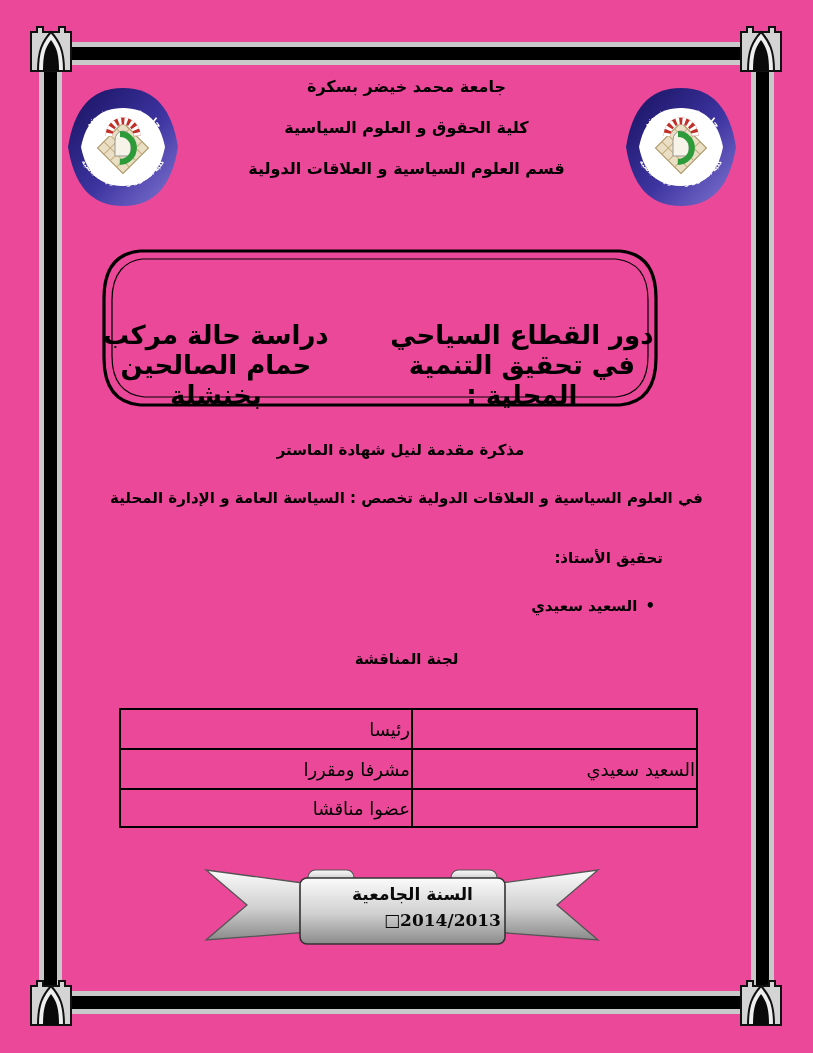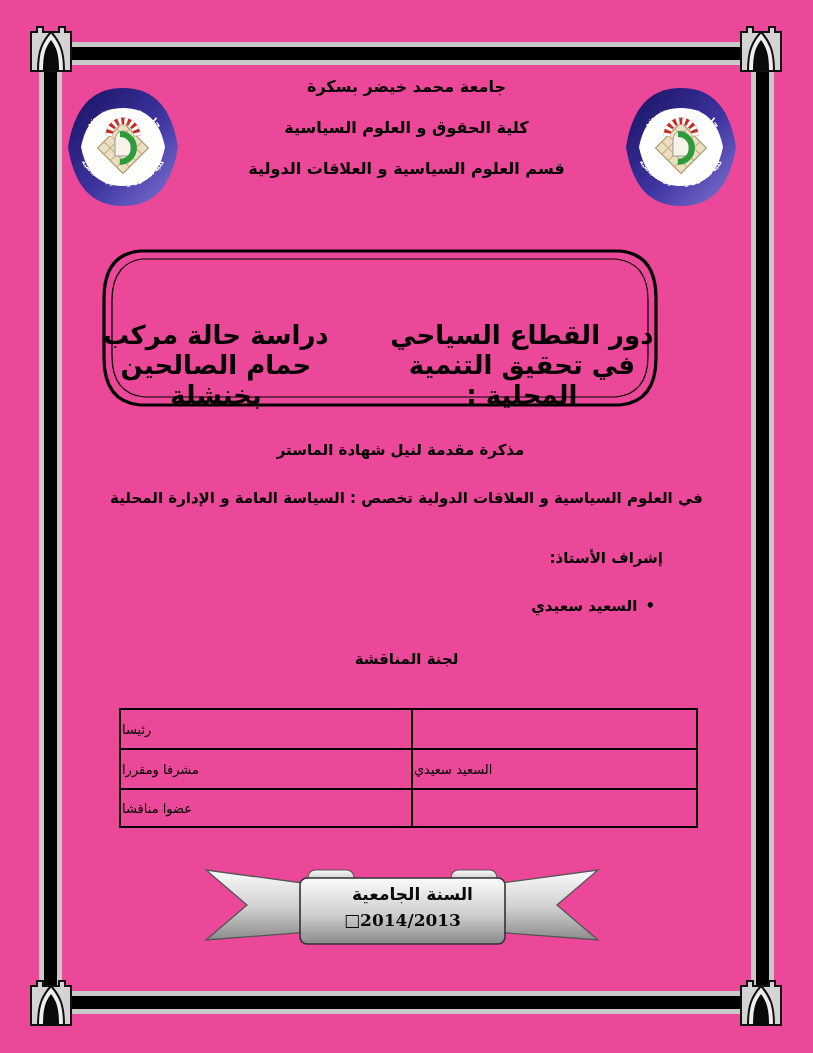--- a/index.html
+++ b/index.html
@@ -49,36 +49,36 @@
   .prep-block{font-weight:bold;font-size:15px;color:#000;}
   .prep-label{margin-bottom:30px;}
   .prep-name{padding-right:8px;}
   .bullet{margin-left:8px;}
 
   
   .committee-heading{position:absolute;top:650px;left:0;right:0;text-align:center;
     font-weight:bold;font-size:15px;}
   table.committee{position:absolute;left:119px;top:708px;width:579px;
     border-collapse:collapse;direction:rtl;}
-  table.committee td{border:2px solid #000;font-size:13px;text-align:left;
+  table.committee td{border:2px solid #000;font-size:18px;text-align:right;
     vertical-align:middle;color:#000;font-weight:normal;}
   td.name-cell{width:286px;}
   td.role-cell{width:293px;}
   tr.r0 td{height:36px;}
   tr.r1 td{height:36px;}
   tr.r2 td{height:34px;}
 
   
   .ribbon{position:absolute;left:202px;top:862px;width:400px;height:96px;}
   .ribbon svg{position:absolute;inset:0;}
   .banner-label{position:absolute;top:22px;left:98px;width:225px;text-align:center;
     font-weight:bold;font-size:17px;color:#0a0a0a;}
   .banner-year{position:absolute;top:48px;left:98px;width:205px;text-align:center;
     font-weight:bold;font-size:17px;color:#0a0a0a;
-    font-family:"DejaVu Serif", serif;direction:ltr;}
+    font-family:"DejaVu Serif", serif;direction:ltr;padding-left:40px;}
 </style>
 </head>
 <body>
 
 <div class="page">
 
   <div class="band band-top"></div>
   <div class="band band-bottom"></div>
   <div class="band band-left"></div>
   <div class="band band-right"></div>
@@ -175,21 +175,21 @@
       <div>دور القطاع السياحي في تحقيق التنمية المحلية :</div>
       <div>دراسة حالة مركب حمام الصالحين بخنشلة</div>
     </div>
   </div>
 
   <div class="memo1">مذكرة مقدمة لنيل شهادة الماستر</div>
   <div class="memo2">في العلوم السياسية و العلاقات الدولية تخصص : السياسة العامة و الإدارة المحلية</div>
 
   <div class="prep-row">
     <div class="prep-block">
-      <div class="prep-label">إشراف الأستاذ:</div>
+      <div class="prep-label">تحقيق الأستاذ:</div>
       <div class="prep-name">
         <span class="bullet">•</span><span>السعيد سعيدي</span>
       </div>
     </div>
   </div>
 
   <div class="committee-heading">لجنة المناقشة</div>
 
   <table class="committee">
     <tbody>

